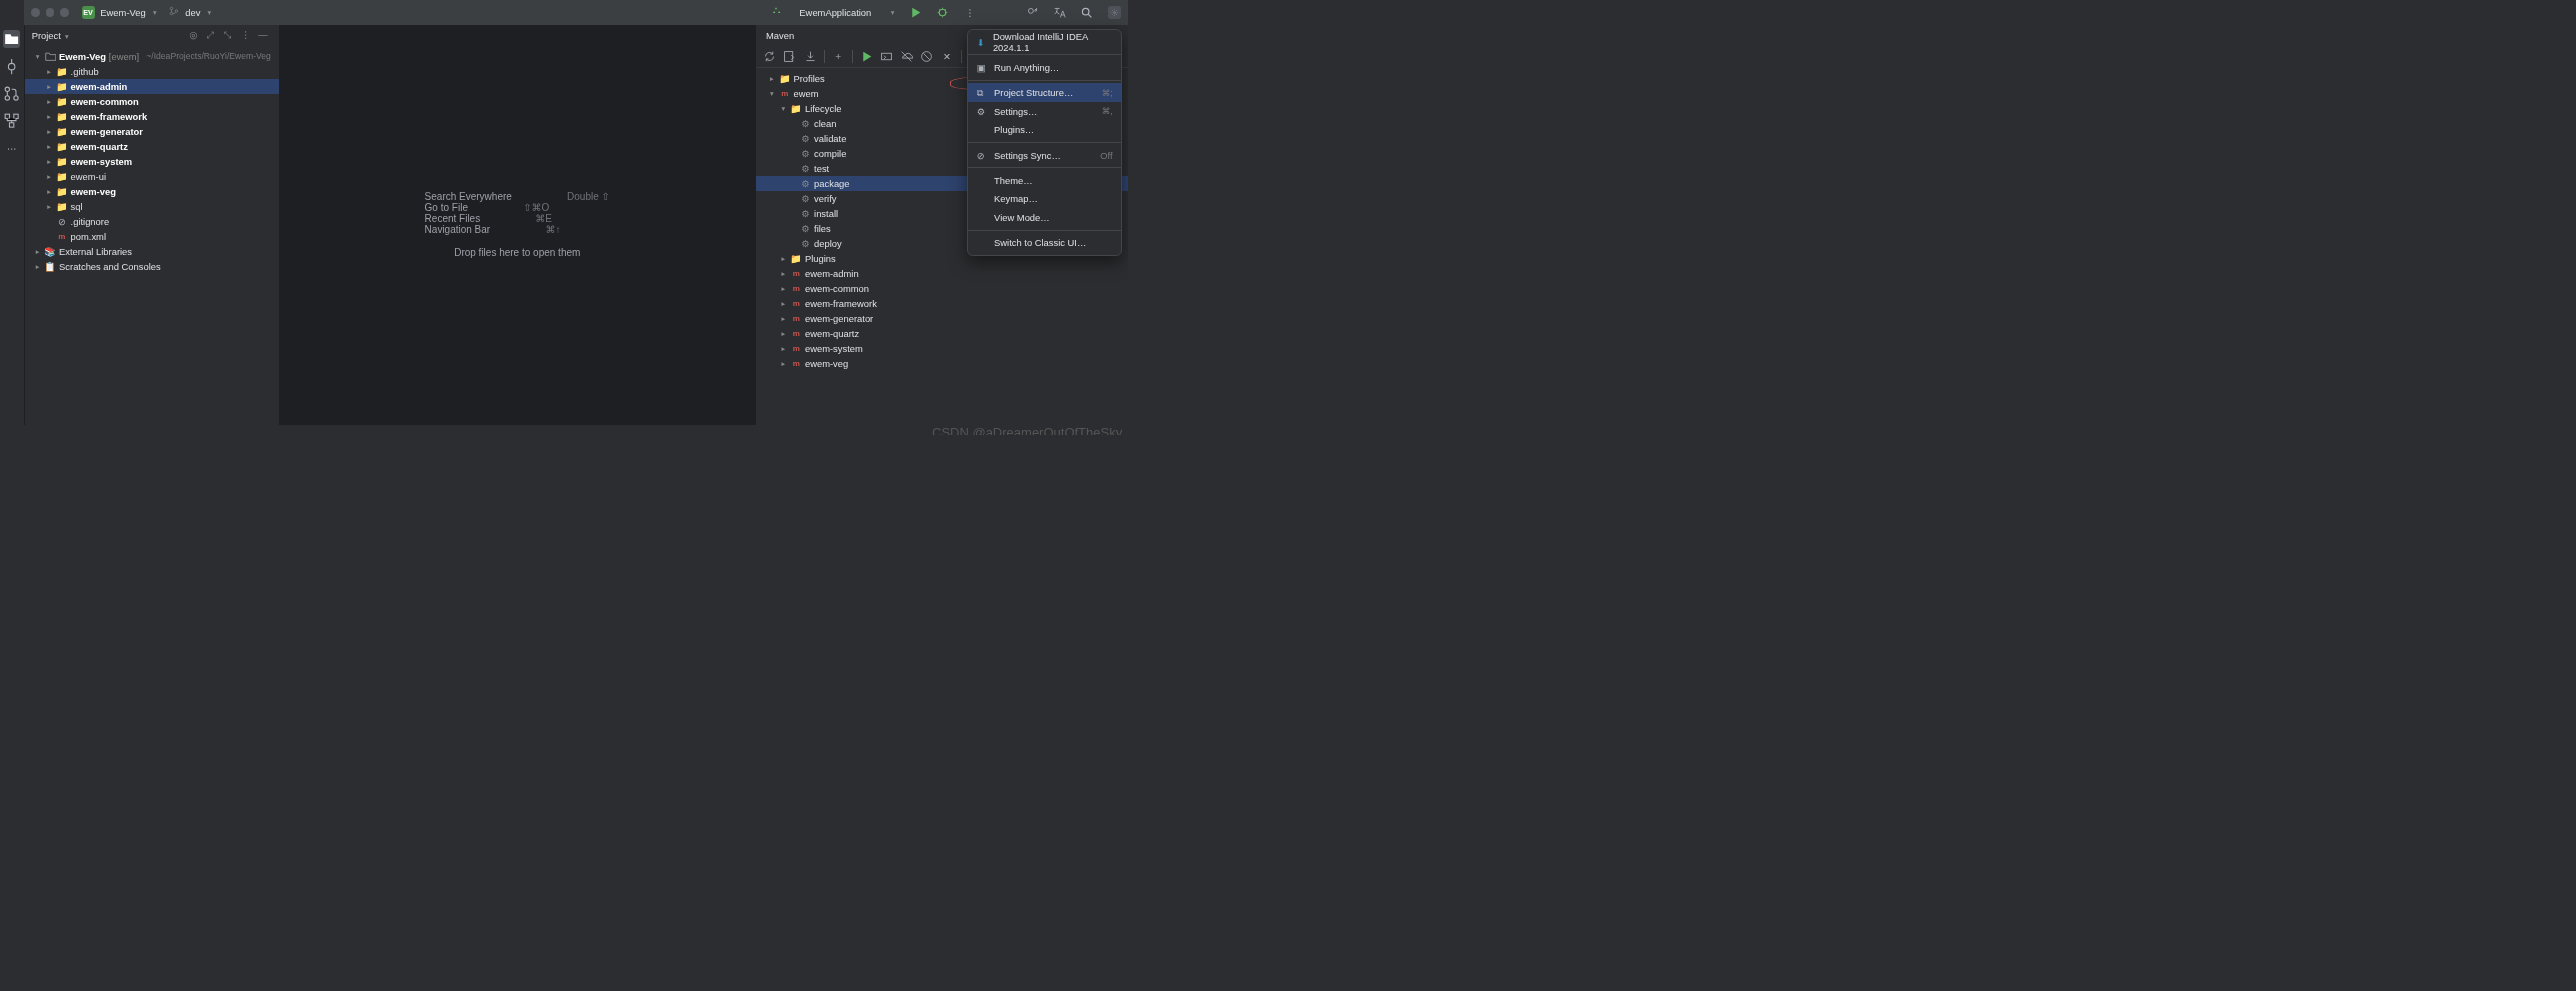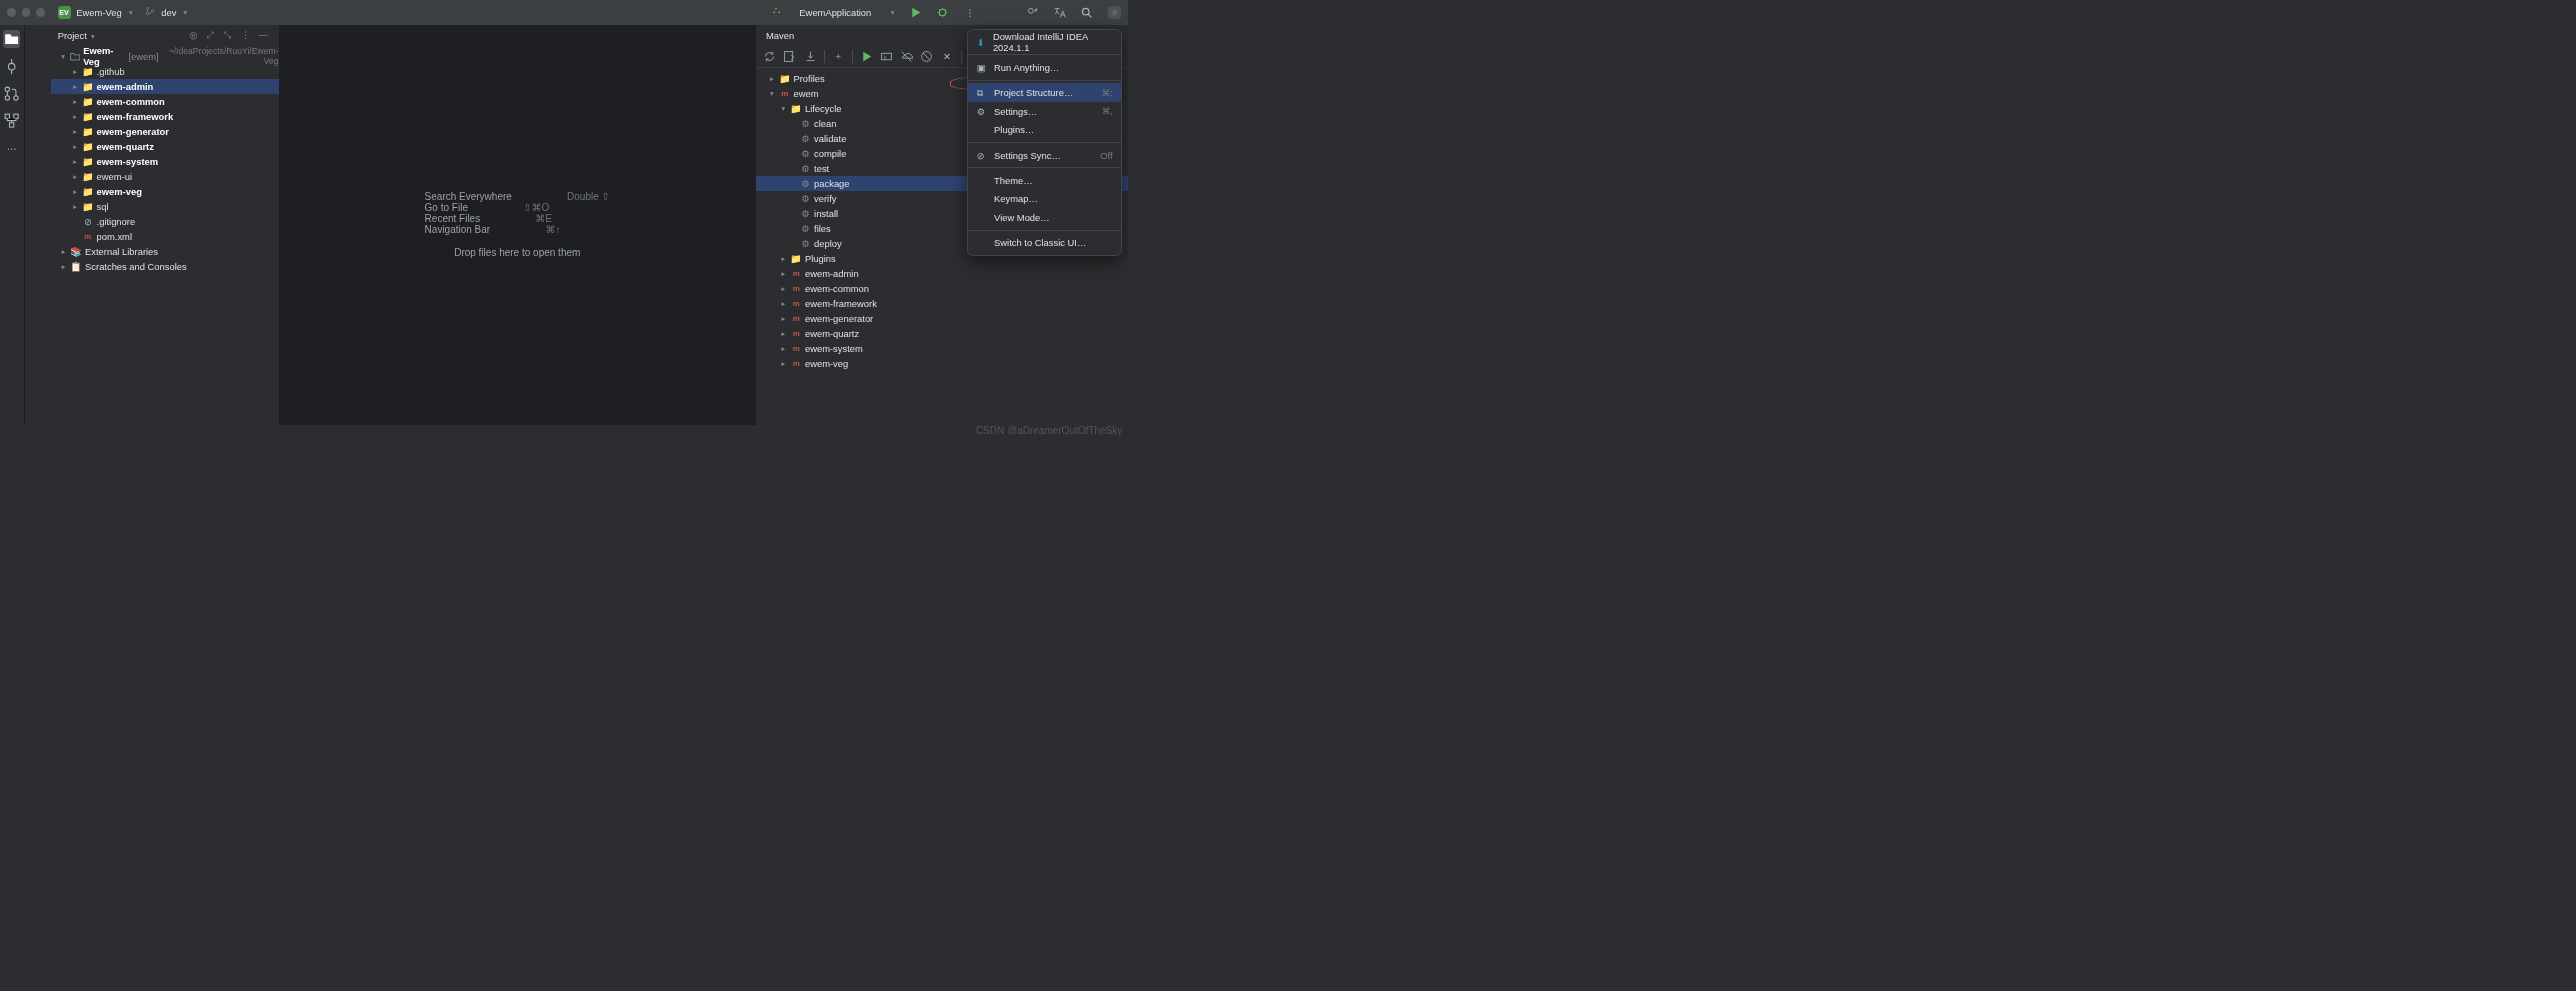--- a/index.html
+++ b/index.html
@@ -1,35 +1,35 @@
 <!DOCTYPE html>
 <html style="font-size:11.5px"><head>
 <meta charset="utf-8">
 <style>
 * { margin:0; padding:0; box-sizing:border-box; font-family:-apple-system,BlinkMacSystemFont,"Segoe UI",sans-serif; user-select:none; }
 body { background:#2b2d30; color:#dfe1e5; font-size:9.4px; overflow:hidden; width:1128px; height:435px; position:relative; }
-.titlebar { height:24.5px; background:#3c3f41; display:flex; align-items:center; padding:0 7.2px; gap:5.8px; }
+.titlebar { height:24.5px; background:#3c3f41; display:flex; align-items:center; padding:0 7.2px; gap:5.8px;margin-left:24px; }
 .traffic { display:flex; gap:5.8px; }
 .dot { width:8.6px; height:8.6px; border-radius:50%; background:#5a5d63; }
 .proj-badge { width:13px; height:13px; background:#4a8f4a; border-radius:2.9px; display:flex; align-items:center; justify-content:center; font-size:7.2px; font-weight:600; color:#fff; margin-left:7.2px; }
 .tb-text { color:#dfe1e5; }
 .chev { color:#888; font-size:7.2px; margin-left:1.4px; }
 .branch-ico { color:#888; margin-left:7.2px; }
 .spacer { flex:1; }
 .run-target { display:flex; align-items:center; gap:18px; color:#dfe1e5; }
 .tb-ico { width:13px; height:13px; display:inline-flex; align-items:center; justify-content:center; color:#aeb3bb; margin-left:8.6px; cursor:pointer; }
 .tb-ico.green { color:#5fb865; }
 .gear-active { background:#4e5157; border-radius:2.9px; padding:2.9px; }
 
 .main { display:flex; height:400px; }
 .leftbar { width:24.5px; background:#2b2d30; border-right:0.7px solid #1e1f22; display:flex; flex-direction:column; align-items:center; padding-top:5.8px; gap:10px; }
 .lb-item { width:17.3px; height:17.3px; display:flex; align-items:center; justify-content:center; color:#aeb3bb; border-radius:2.9px; cursor:pointer; }
 .lb-item.active { background:#4e5157; color:#fff; }
 
-.project-panel { width:255px; background:#2b2d30; border-right:0.7px solid #1e1f22; display:flex; flex-direction:column;padding-left:26px; }
+.project-panel { width:255px; background:#2b2d30; border-right:0.7px solid #1e1f22; display:flex; flex-direction:column; }
 .panel-header { height:21.6px; display:flex; align-items:center; padding:0 7.2px; gap:4.3px; color:#dfe1e5; font-weight:500; }
 .ph-title { flex:1; }
 .ph-ico { width:13px; height:13px; color:#888; cursor:pointer; }
 
 .tree { padding:2.9px 0; overflow:auto; flex:1; }
 .tree-row { display:flex; align-items:center; height:15px; padding-left:5.8px; gap:2.9px; cursor:pointer; }
 .tree-row.sel { background:#2e436e; }
 .indent { display:inline-block; }
 .arrow { width:8.6px; color:#888; font-size:7.2px; text-align:center; }
 .fico { width:11.5px; height:11.5px; display:inline-flex; align-items:center; justify-content:center; }
@@ -59,21 +59,21 @@
 .popup-row.sel { background:#2e436e; }
 .popup-sep { height:0.7px; background:#43454a; margin:2.9px 0; }
 .popup-ico { width:11.5px; color:#aeb3bb; display:inline-flex; }
 .popup-sc { margin-left:auto; color:#787878; font-size:8.6px; }
 .popup-off { margin-left:auto; color:#787878; }
 .dl-ico { color:#3592c4; }
 
 .annotation { position:absolute; border:1.4px solid #c75450; border-radius:50%/40%; pointer-events:none; }
 .ann1 { top:73px; left:950px; width:130px; height:17.3px; transform:rotate(-2deg); }
 
-.statusbar { position:absolute; bottom:0; right:5.8px; height:10px; color:#555; font-size:10px; }
+.statusbar { position:absolute; bottom:0; right:5.8px; height:10px; color:#555; font-size:13px; }
 
 svg { width:100%; height:100%; }
 </style>
 </head>
 <body>
 
 <div class="titlebar">
   <div class="traffic">
     <div class="dot"></div>
     <div class="dot"></div>

